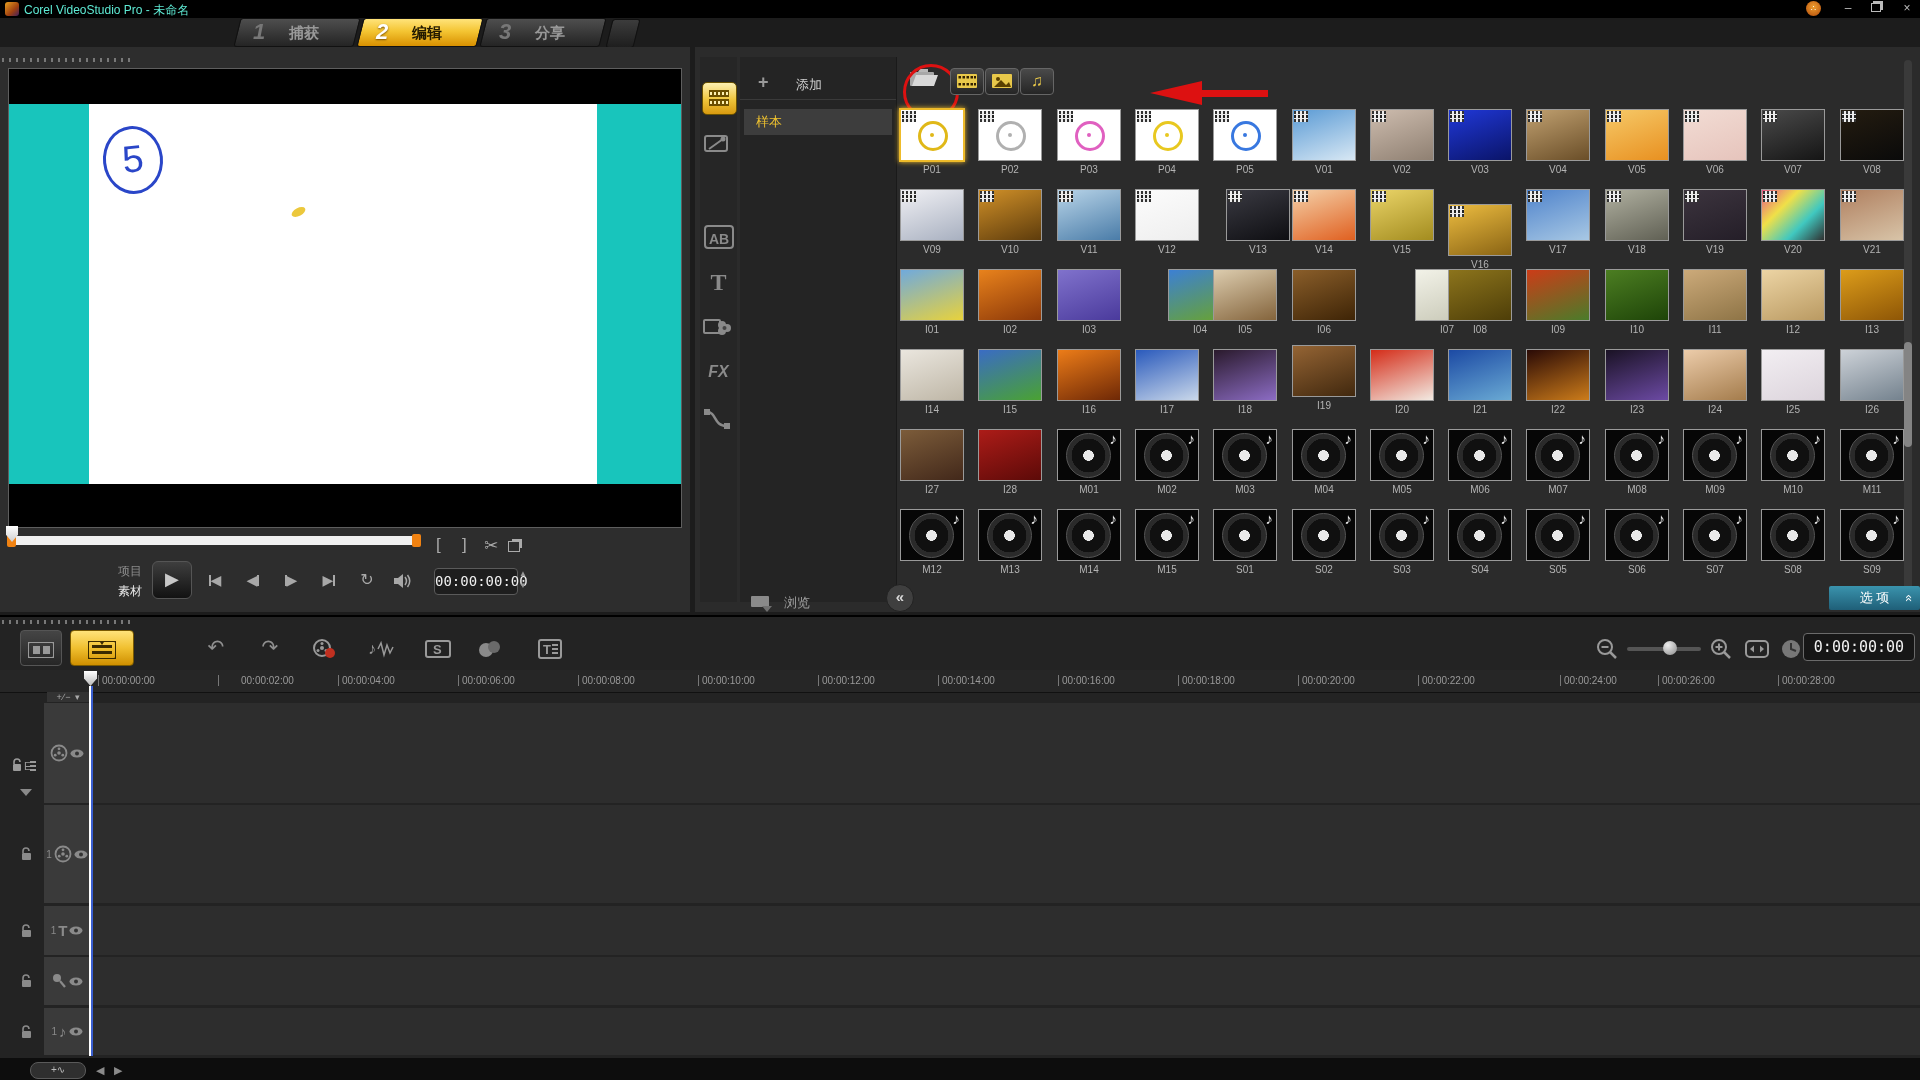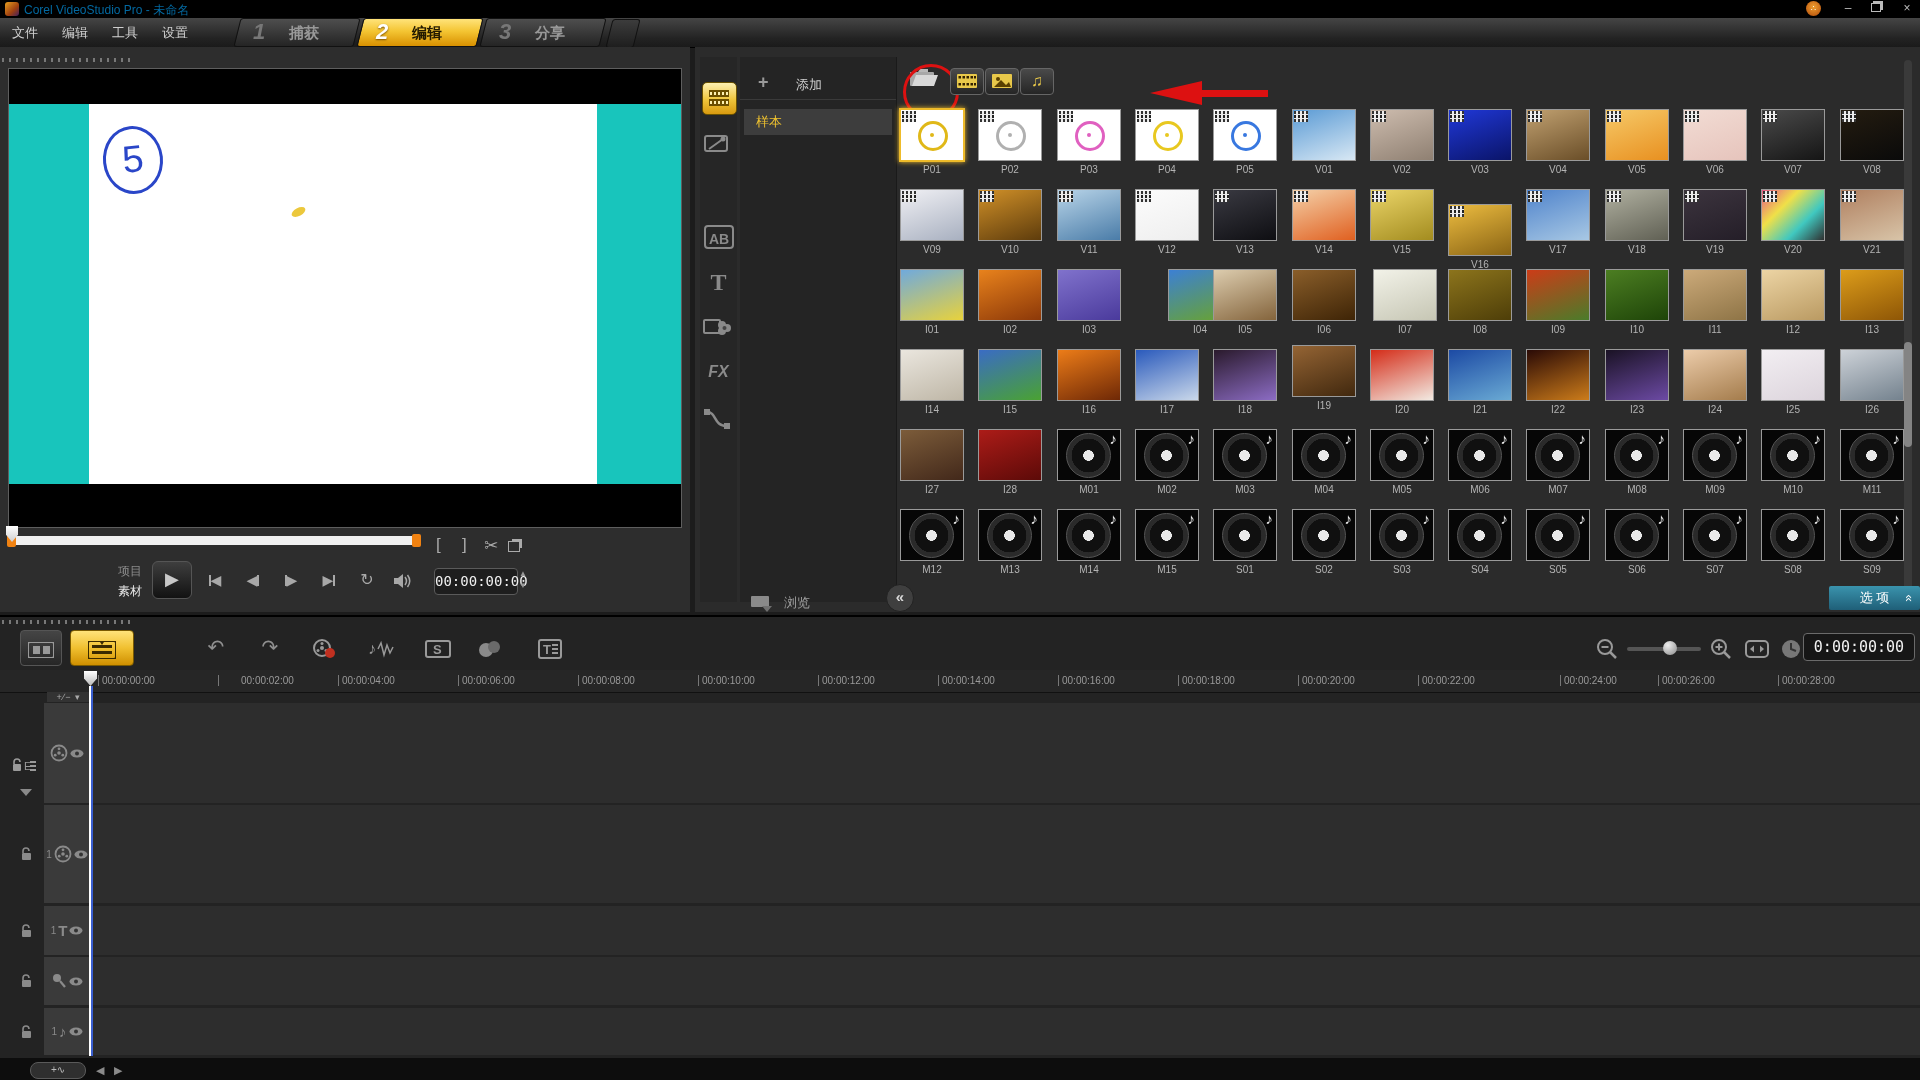--- a/index.html
+++ b/index.html
@@ -5,21 +5,21 @@
   html,body{margin:0;padding:0;background:#000;}
   #root{position:relative;width:1920px;height:1080px;background:#1c1c1c;overflow:hidden;
         font-family:"Liberation Sans","DejaVu Sans",sans-serif;color:#ccc;-webkit-user-select:none;}
   .ab{position:absolute;}
   .mono{font-family:"DejaVu Sans Mono","Liberation Mono",monospace;}
 
   
   #titlebar{left:0;top:0;width:1920px;height:18px;background:#000;}
   #app-logo{left:5px;top:2px;width:14px;height:14px;border-radius:3px;
             background:linear-gradient(135deg,#e8a020,#a04010 60%,#402060);}
-  #title-text{left:24px;top:2px;font-size:12px;color:#0369a1;}
+  #title-text{left:24px;top:2px;font-size:12px;color:#5eead4;}
   .wbtn{top:1px;width:24px;height:15px;text-align:center;font-size:12px;color:#bbb;line-height:15px;}
   #updates-icon{left:1806px;top:1px;width:15px;height:15px;border-radius:50%;
                 background:radial-gradient(circle at 50% 40%,#f0a030,#b04808);color:#fff;
                 font-size:8px;text-align:center;line-height:15px;}
   #restore-glyph{display:inline-block;width:8px;height:7px;border:1px solid #bbb;box-shadow:2px -2px 0 -0px #bbb;}
 
   
   #menubar{left:0;top:18px;width:1920px;height:29px;
            background:linear-gradient(#454545,#232323 70%,#1a1a1a);border-bottom:1px solid #000;}
   .menu-item{display:inline-block;margin:0 12px;font-size:13px;color:#d0d0d0;line-height:29px;cursor:default;}
@@ -154,21 +154,20 @@
 
   <div id="titlebar" class="ab">
     <div id="app-logo" class="ab"></div>
     <div id="title-text" class="ab">Corel VideoStudio Pro - 未命名</div>
     <div id="updates-icon" class="ab">∴</div>
     <div class="wbtn ab" style="left:1836px;">–</div>
     <div class="wbtn ab" style="left:1864px;"><span id="restore-glyph"></span></div>
     <div class="wbtn ab" style="left:1895px;">×</div>
   </div>
 
-  <div id="menubar" class="ab"><span class="menu-item">文件</span><span class="menu-item">编辑</span><span class="menu-item">工具</span><span class="menu-item">设置</span></div>
   <div id="steps" class="ab">
       <div class="step-tab" style="left: 0px;">
         <div class="step-bg"></div>
         <span class="step-num">1</span>
         <span class="step-lbl">捕获</span>
       </div>
       <div class="step-tab active" style="left: 123px;">
         <div class="step-bg"></div>
         <span class="step-num">2</span>
         <span class="step-lbl">编辑</span>
@@ -425,21 +424,21 @@
             <span class="badge"></span>
           </div>
           <div class="thumb-lbl">V11</div>
         </div>
         <div class="thumb" style="left: 235px; top: 80px;">
           <div class="thumb-art" style="background:linear-gradient(160deg,#fcfcfc,#eeeeee)">
             <span class="badge"></span>
           </div>
           <div class="thumb-lbl">V12</div>
         </div>
-        <div class="thumb" style="left: 313px; top: 80px;">
+        <div class="thumb" style="left: 326px; top: 80px;">
           <div class="thumb-art" style="background:linear-gradient(160deg,#3a3a42,#0e0e12)">
             <span class="badge"></span>
           </div>
           <div class="thumb-lbl">V13</div>
         </div>
         <div class="thumb" style="left: 392px; top: 80px;">
           <div class="thumb-art" style="background:linear-gradient(160deg,#f4d0a8,#e06020)">
             <span class="badge"></span>
           </div>
           <div class="thumb-lbl">V14</div>
@@ -503,21 +502,21 @@
           <div class="thumb-lbl">I04</div>
         </div>
         <div class="thumb" style="left: 313px; top: 160px;">
           <div class="thumb-art" style="background:linear-gradient(160deg,#dcccae,#84643c)"></div>
           <div class="thumb-lbl">I05</div>
         </div>
         <div class="thumb" style="left: 392px; top: 160px;">
           <div class="thumb-art" style="background:linear-gradient(160deg,#8a5e2a,#3e2406)"></div>
           <div class="thumb-lbl">I06</div>
         </div>
-        <div class="thumb" style="left: 442px; top: 160px; padding-left: 31px;">
+        <div class="thumb" style="left: 484px; top: 160px; padding-left: 31px;">
           <div class="thumb-art" style="background:linear-gradient(160deg,#f2f2e8,#c6c6b4)"></div>
           <div class="thumb-lbl">I07</div>
         </div>
         <div class="thumb" style="left: 548px; top: 160px;">
           <div class="thumb-art" style="background:linear-gradient(160deg,#8c741c,#4e3e08)"></div>
           <div class="thumb-lbl">I08</div>
         </div>
         <div class="thumb" style="left: 626px; top: 160px;">
           <div class="thumb-art" style="background:linear-gradient(160deg,#cc3c18,#4a7c2a)"></div>
           <div class="thumb-lbl">I09</div>

